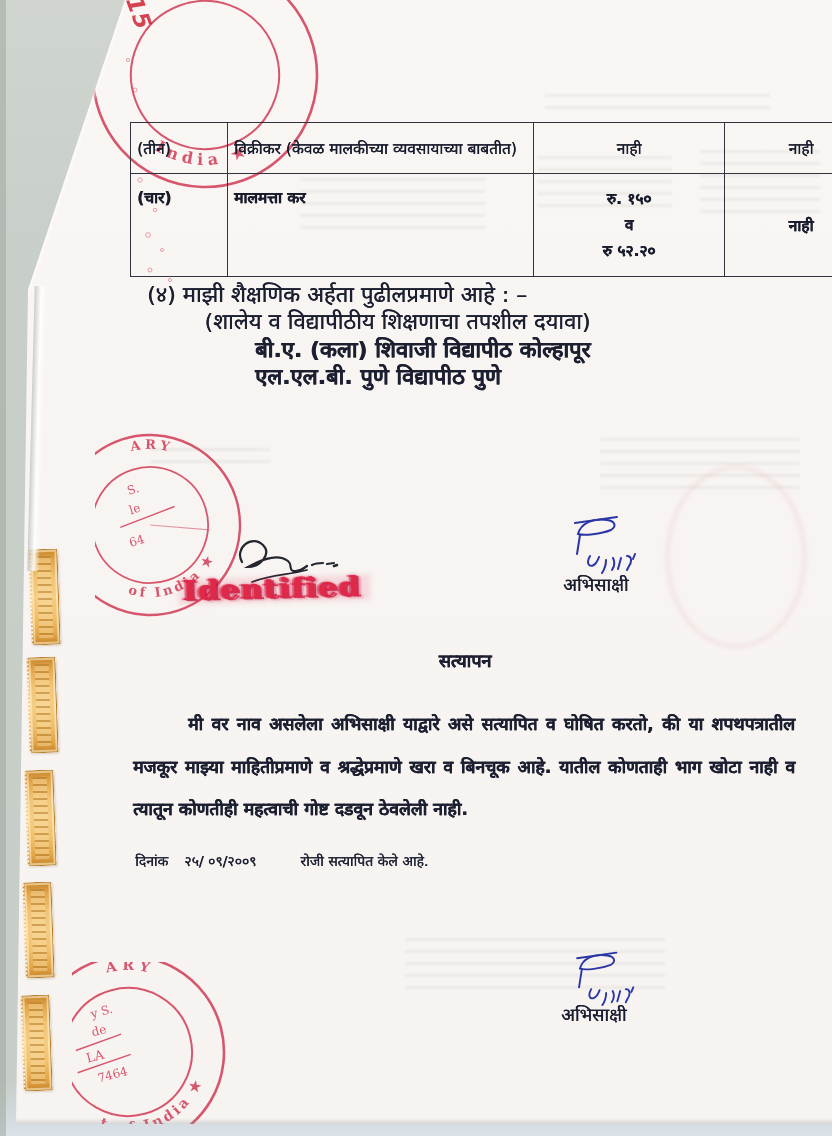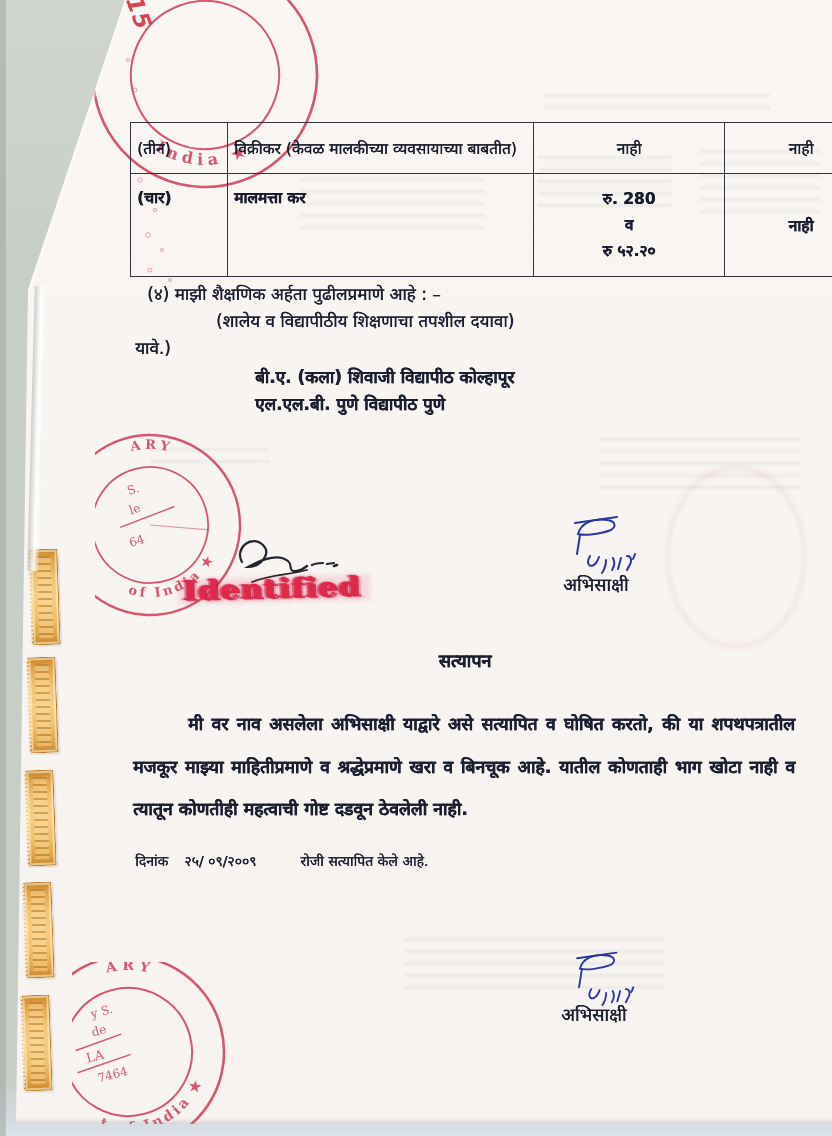--- a/index.html
+++ b/index.html
@@ -39,21 +39,21 @@
     border:1.6px solid #33333f;color:#181c2c;font-size:15.5px;
     padding:12px 6px;text-shadow:.4px 0 0 currentColor;vertical-align:top;margin-top:33px;
   }
   table.tbl .c1{width:84px;} table.tbl .c2{width:293px;} table.tbl .c3{width:178px;text-align:center;} table.tbl .c4{width:140px;text-align:center;}
   table.tbl tr.r1 td{height:26px;}
   table.tbl tr.r2 td{height:78px;font-weight:bold;}
   .amt-line{display:block;line-height:26px;}
   .vmid{vertical-align:middle !important;}
   
   .dev{color:#1b1f30;text-shadow:.4px 0 0 currentColor;}
-  .edu{left:147px;top:281px;font-size:17px;line-height:27px;}
+  .edu{left:147px;top:281px;font-size:22px;line-height:27px;}
   .edu .ind{margin-left:28px;text-align:right;}
   .edu .deg{margin-left:108px;line-height:26.5px;font-weight:bold;}
   .edu div{white-space:nowrap;}
   
   .v-head{left:135px;top:648px;width:660px;text-align:center;font-size:18px;font-weight:bold;}
   .v-body{left:133px;top:703px;width:662px;font-size:17.5px;line-height:42.5px;text-align:justify;text-indent:55px;font-weight:bold;}
   .v-date{left:135px;top:851px;font-size:14px;white-space:nowrap;}
   .v-date .dval{margin-left:16px;} .v-date .dsuf{margin-left:44px;}
   
   .sig{pointer-events:none;}
@@ -128,33 +128,32 @@
         <tr class="r1">
       <td class="c1 dev vmid">(तीन)</td>
       <td class="c2 dev vmid">विक्रीकर (केवळ मालकीच्या व्यवसायाच्या बाबतीत)</td>
       <td class="c3 dev vmid">नाही</td>
       <td class="c4 dev vmid">नाही</td>
     </tr>
     <tr class="r2">
       <td class="c1 dev">(चार)</td>
       <td class="c2 dev">मालमत्ता कर</td>
       <td class="c3 dev">
-        <span class="amt-line">रु. 280</span>
+        <span class="amt-line">रु. १५०</span>
         <span class="amt-line">व</span>
         <span class="amt-line">रु ५२.२०</span>
       </td>
       <td class="c4 dev vmid">नाही</td>
     </tr>
   </tbody>
     </table>
 
   <div class="abs edu dev">
     <div>(४) माझी शैक्षणिक अर्हता पुढीलप्रमाणे आहे : –</div>
     <div class="ind">(शालेय व विद्यापीठीय शिक्षणाचा तपशील दयावा)</div>
-    <div style="margin-left:-12px;">यावे.)</div>
     <div class="deg" style="margin-top:2px;">बी.ए. (कला) शिवाजी विद्यापीठ कोल्हापूर</div>
     <div class="deg">एल.एल.बी. पुणे विद्यापीठ पुणे</div>
   </div>
 
   <svg class="abs stampsvg" style="left:95px;top:428px;" width="175" height="195" viewBox="0 0 175 195">
     <defs>
       <path id="m-arctop" d="M -21,97 A 76,76 0 0 1 131,97"></path>
       <path id="m-arcbot" d="M -17,97 A 72,72 0 0 0 127,97"></path>
     </defs>
     <g transform="rotate(-18 55 97)">

